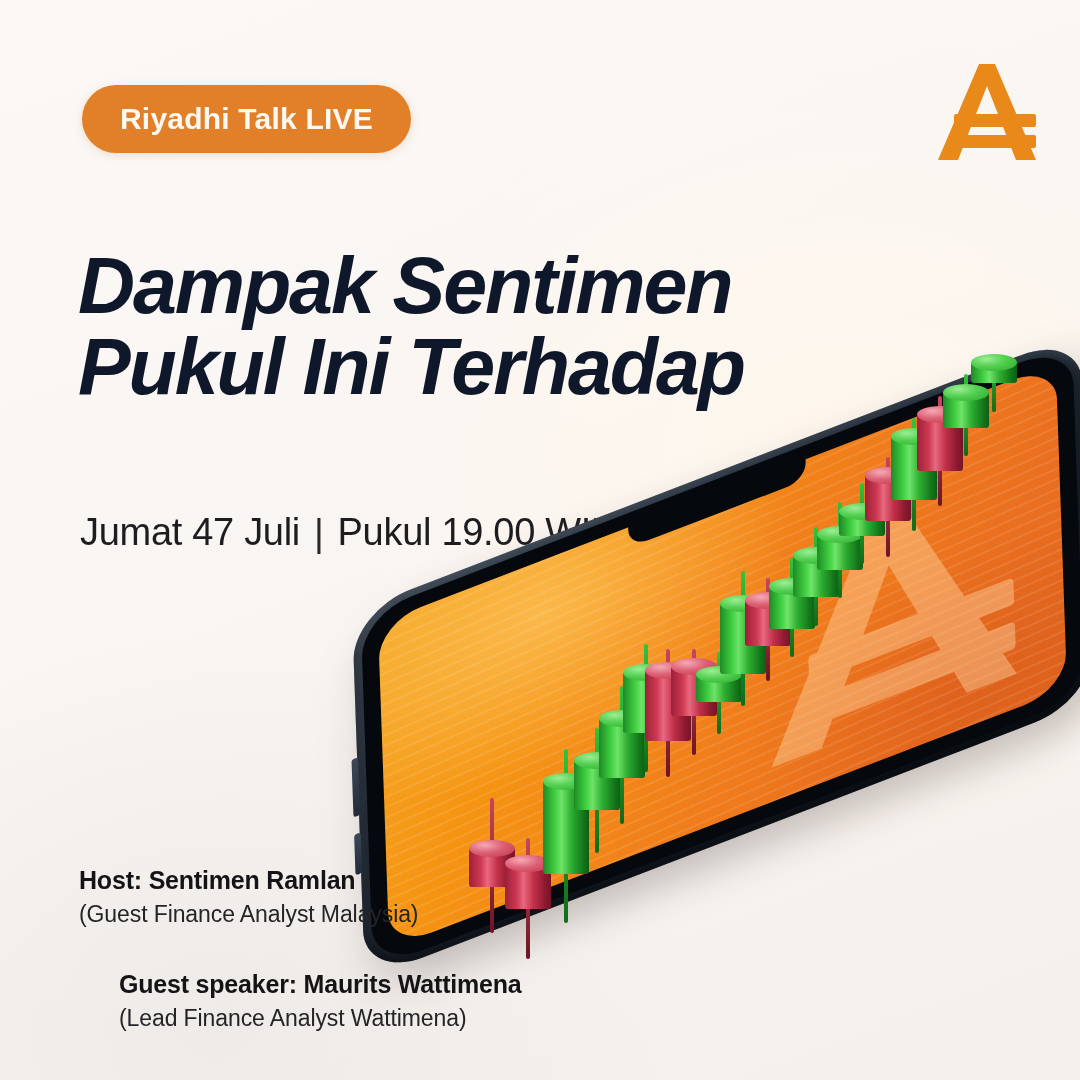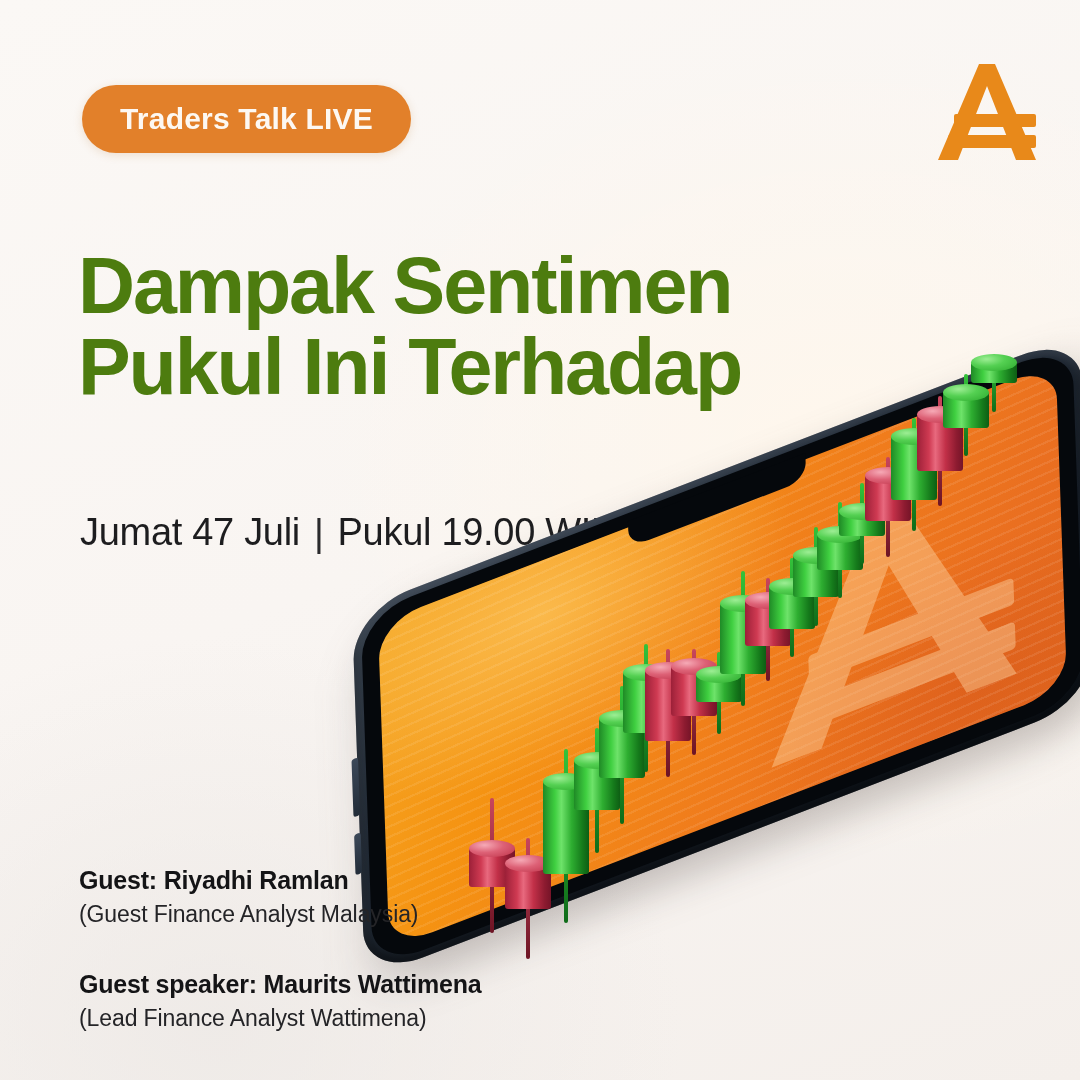--- a/index.html
+++ b/index.html
@@ -57,25 +57,26 @@
     letter-spacing: 0.2px;
     white-space: nowrap;
   }
 
   
   .headline {
     position: absolute;
     left: 78px;
     top: 192px;
     width: 720px;
-    color: #4d7c0f;
+    color: #0f172a;
     font-size: 79px;
     line-height: 1.03;
     font-weight: 700;
     letter-spacing: -2.1px;
+    font-style: italic;
   }
   .headline .ln { display: block; }
 
   
   .datetime {
     position: absolute;
     left: 80px;
     top: 511px;
     color: #1d1d1f;
     font-size: 38px;
@@ -93,21 +94,21 @@
     top: 1px;
   }
 
   
   .speakers {
     position: absolute;
     left: 79px;
     top: 866px;
     z-index: 40;
   }
-  .sp-block + .sp-block { margin-top: 42px; }
+  .sp-block + .sp-block { margin-top: 42px; margin-left: 40px; }
   .sp-name {
     color: #141416;
     font-size: 25px;
     font-weight: 700;
     letter-spacing: -0.2px;
     white-space: nowrap;
   }
   .sp-role {
     margin-top: 6px;
     color: #242427;
@@ -258,21 +259,21 @@
     <svg viewBox="0 0 110 112" width="110" height="112" aria-hidden="true">
       <g fill="#e8891a">
         <path d="M47 8 L63 8 L104 104 L84 104 L55 30 L26 104 L6 104 Z"></path>
         <rect x="22" y="58" width="82" height="13" rx="2"></rect>
         <rect x="16" y="79" width="88" height="13" rx="2"></rect>
       </g>
     </svg>
   </div>
 
   <div class="badge">
-    <span class="badge-label">Traders Talk LIVE</span>
+    <span class="badge-label">Riyadhi Talk LIVE</span>
   </div>
 
   <h1 class="headline">
     <span class="ln">Dampak Sentimen</span>
     <span class="ln">Pukul Ini Terhadap</span>
   </h1>
 
   <div class="datetime">
     <span>Jumat 47 Juli</span>
     <span class="sep">|</span>
@@ -404,21 +405,21 @@
         <div class="cs up" style="left: 971px; top: 354.94px; width: 46px; height: 56.8px; z-index: 30;">
           <div class="wick" style="top: 0px; height: 56.8px;"></div>
           <div class="body" style="top: 7.1px; height: 21.3px;"></div>
           <div class="cap" style="top: -0.9px;"></div>
         </div>
       </div>
   </div>
 
   <div class="speakers">
     <div class="sp-block">
-      <div class="sp-name">Guest: Riyadhi Ramlan</div>
+      <div class="sp-name">Host: Sentimen Ramlan</div>
       <div class="sp-role">(Guest Finance Analyst Malaysia)</div>
     </div>
     <div class="sp-block">
       <div class="sp-name">Guest speaker: Maurits Wattimena</div>
       <div class="sp-role">(Lead Finance Analyst Wattimena)</div>
     </div>
   </div>
 
 </div>
 

